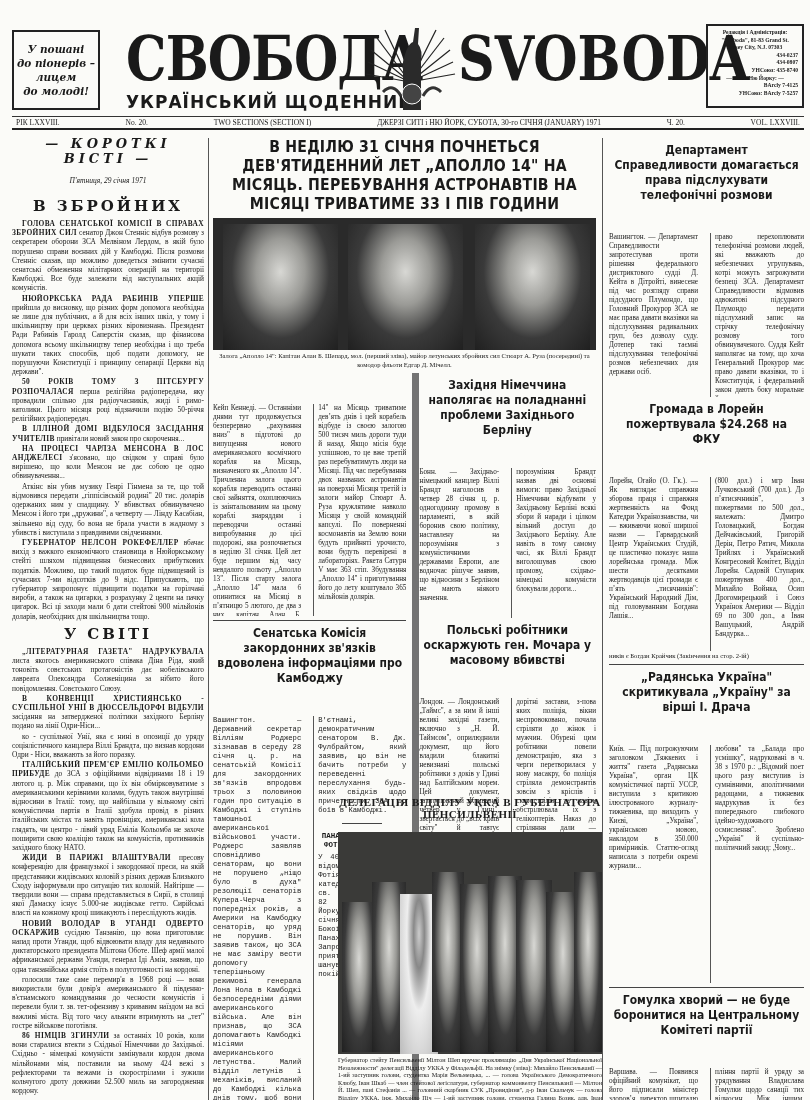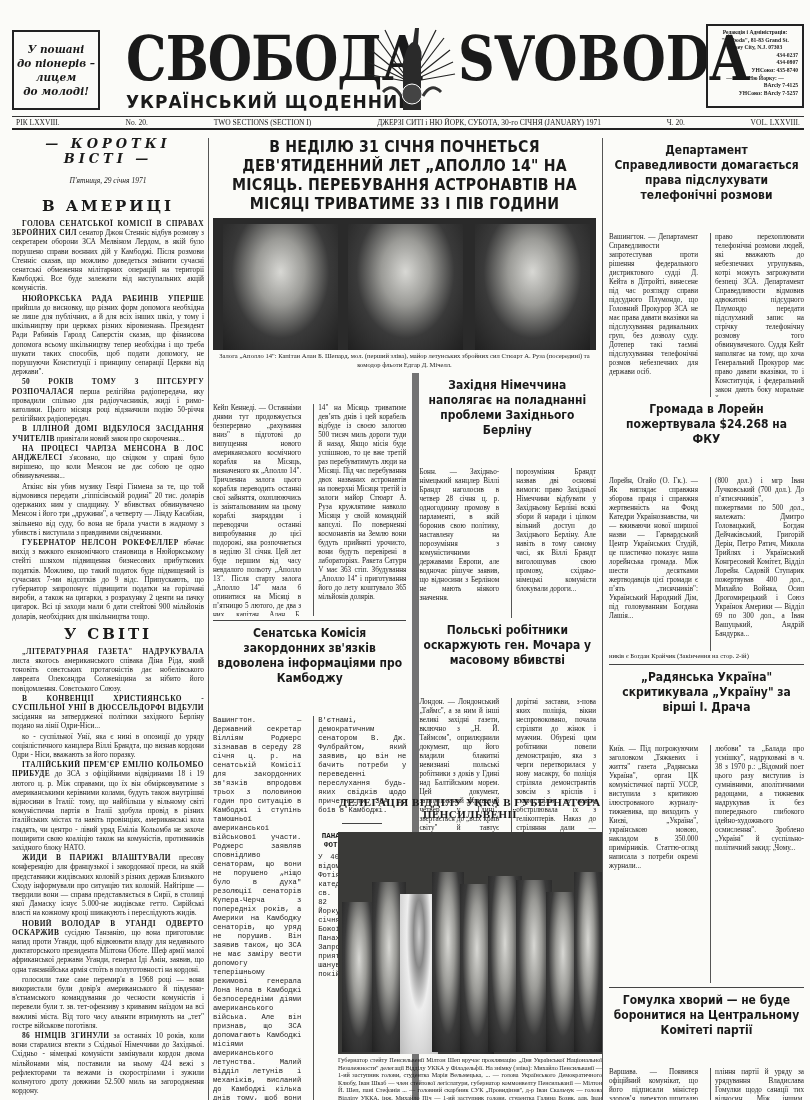--- a/index.html
+++ b/index.html
@@ -114,21 +114,21 @@
     <span>No. 20.</span>
     <span>TWO SECTIONS (SECTION I)</span>
     <span>ДЖЕРЗІ СИТІ і НЮ ЙОРК,   СУБОТА, 30-го СІЧНЯ (JANUARY) 1971</span>
     <span>Ч. 20.</span>
     <span>VOL. LXXVIII.</span>
   </div>
 
   <div class="col-left">
     <div class="section-head">— КОРОТКІ ВІСТІ —</div>
     <div class="section-date">П'ятниця, 29 січня 1971</div>
-    <div class="region-head">В АМЕРИЦІ</div>
+    <div class="region-head">В ЗБРОЙНИХ</div>
     <p class="brief"><b>ГОЛОВА СЕНАТСЬКОЇ КОМІСІЇ В СПРАВАХ ЗБРОЙНИХ СИЛ</b><span> сенатор Джон Стенніс відбув розмову з секретарем оборони ЗСА Мелвіном Лердом, в якій було порушено справи воєнних дій у Камбоджі. Після розмови Стенніс сказав, що можливо доведеться змінити сучасні сенатські обмеження мілітарних операцій на території Камбоджі. Все буде залежати від наступальних акцій комуністів.</span></p>
     <p class="brief"><b>НЮЙОРКСЬКА РАДА РАБИНІВ УПЕРШЕ</b><span> прийшла до висновку, що різних форм допомога необхідна не лише для публічних, а й для всіх інших шкіл, у тому і шкільництву при церквах різних віровизнань. Президент Ради Рабинів Гаролд Саперстін сказав, що фінансова допомога всьому шкільництву тепер необхідна і що треба шукати таких способів, щоб подати допомогу, не порушуючи Конституції і принципу сепарації Церкви від держави".</span></p>
     <p class="brief"><b>50 РОКІВ ТОМУ З ПІТСБУРГУ РОЗПОЧАЛАСЯ</b><span> перша релігійна радіопередача, яку провадили спільно для радіоучасників, жиді і римо-католики. Цього місяця році відзначили подію 50-річчя релігійних радіопередач.</span></p>
     <p class="brief"><b>В ІЛЛІНОЙ ДОМІ ВІДБУЛОСЯ ЗАСІДАННЯ УЧИТЕЛІВ</b><span> привітали новий закон про скорочення...</span></p>
     <p class="brief"><b>НА ПРОЦЕСІ ЧАРЛЗА МЕНСОНА В ЛОС АНДЖЕЛЕСІ</b><span> з'ясовано, що свідком у справі було вирішено, що коли Менсон не дає собою це одно обвинувачення...</span></p>
     <p class="brief"><b></b><span>Аткінс він убив музику Генрі Гінмена за те, що той відмовився передати „гіппісівській родині" 20 тис. доларів одержаних ним у спадщину. У вбивствах обвинувачено Менсон і його три „дружини", а четверту — Лінду Касабіан, звільнено від суду, бо вона не брала участи в жадному з убивств і виступала з правдивими свідченнями.</span></p>
     <p class="brief"><b>ГУБЕРНАТОР НЕЛСОН РОКЕФЕЛЛЕР</b><span> вбачає вихід з важкого економічного становища в Нюйоркському стейті шляхом підвищення бизнесових прибуткових податків. Можливо, що такий податок буде підвищений із сучасних 7-ми відсотків до 9 відс. Припускають, що губернатор запропонує підвищити податки на горілчані вироби, а також на цигарки, з розрахунку 2 центи на пачку цигарок. Всі ці заходи мали б дати стейтові 900 мільйонів доларів, необхідних для шкільництва тощо.</span></p>
     <div class="region-head">У СВІТІ</div>
     <p class="brief"><b>„ЛІТЕРАТУРНАЯ ГАЗЕТА" НАДРУКУВАЛА</b><span> листа якогось американського співака Діна Ріда, який тоновіть совєтських протагоністів дає нобелівського лавреата Олександра Солженіцина за нібито його повідомлення. Совєтського Союзу.</span></p>
     <p class="brief"><b>В КОНВЕНЦІЇ ХРИСТИЯНСЬКО - СУСПІЛЬНОЇ УНІЇ В ДЮССЕЛЬДОРФІ ВІДБУЛИ</b><span> засідання на затвердженої політики західного Берліну подано на лінії Одри-Ніси...</span></p>

